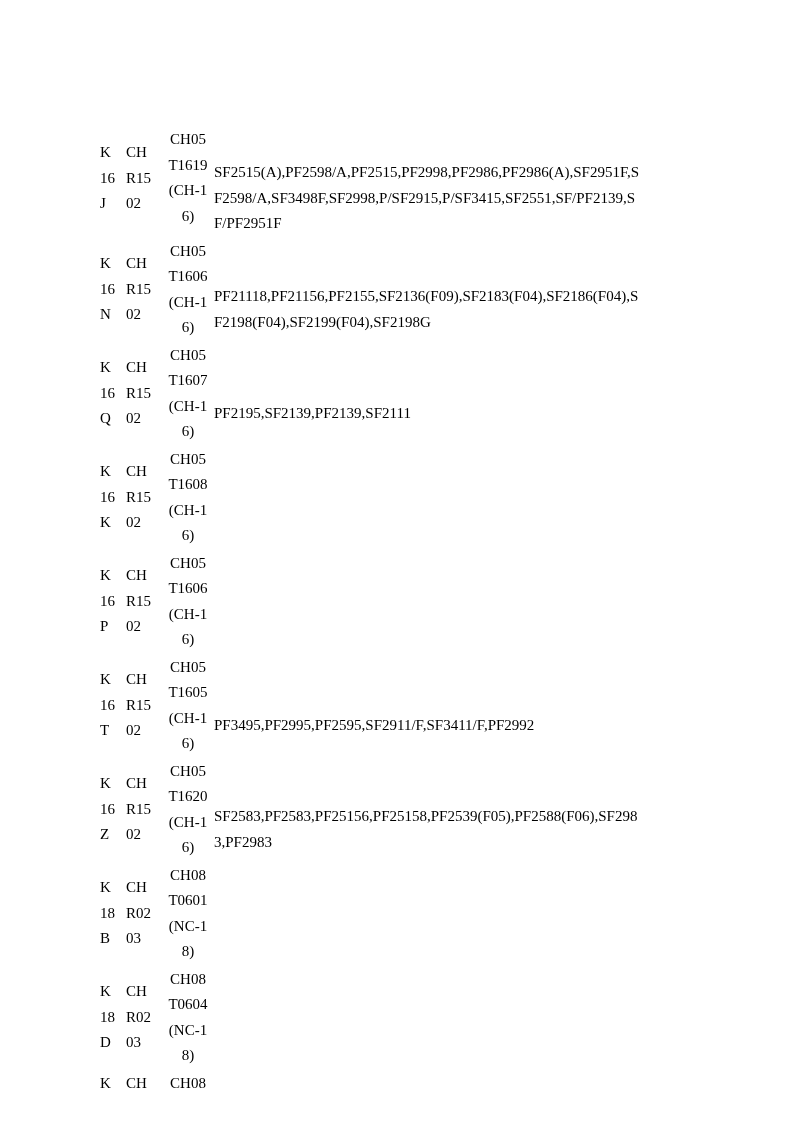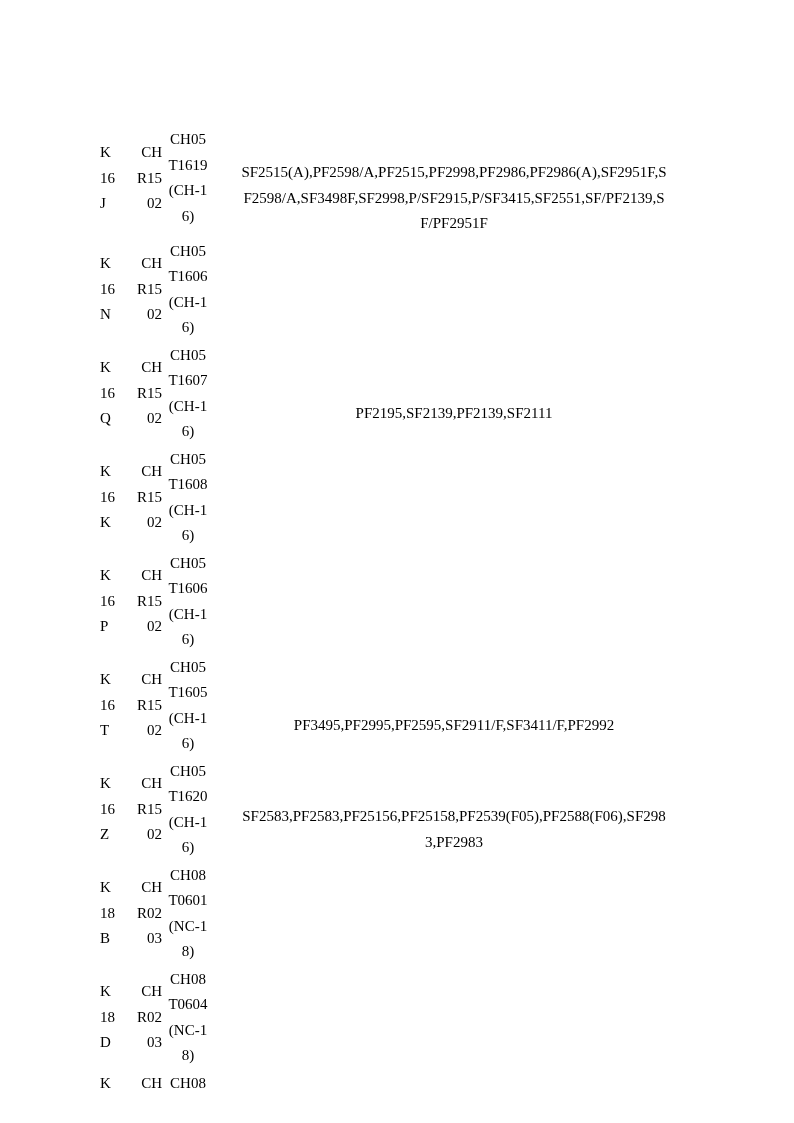--- a/index.html
+++ b/index.html
@@ -23,31 +23,31 @@
     line-height: 1.7;
   }
   .col1 {
     width: 26px;
     flex-shrink: 0;
     text-align: left;
   }
   .col2 {
     width: 36px;
     flex-shrink: 0;
-    text-align: right;
+    text-align: left;
     font-family: Liberation Serif, serif;
   }
   .col3 {
     width: 52px;
     flex-shrink: 0;
     text-align: center;
   }
   .col4 {
     flex: 1;
-    text-align: center;
+    text-align: left;
     margin-top: 40px;
   }
   .multiline {
     white-space: pre-line;
   }
 </style>
 </head>
 <body>
 
 <div class="page">
@@ -70,20 +70,22 @@
     <div class="col1 multiline">K
 16
 N</div>
     <div class="col2 multiline">CH
 R15
 02</div>
     <div class="col3 multiline">CH05
 T1606
 (CH-1
 6)</div>
+    <div class="col4 multiline">PF21118,PF21156,PF2155,SF2136(F09),SF2183(F04),SF2186(F04),S
+F2198(F04),SF2199(F04),SF2198G</div>
   </div>
   <div class="row">
     <div class="col1 multiline">K
 16
 Q</div>
     <div class="col2 multiline">CH
 R15
 02</div>
     <div class="col3 multiline">CH05
 T1607

